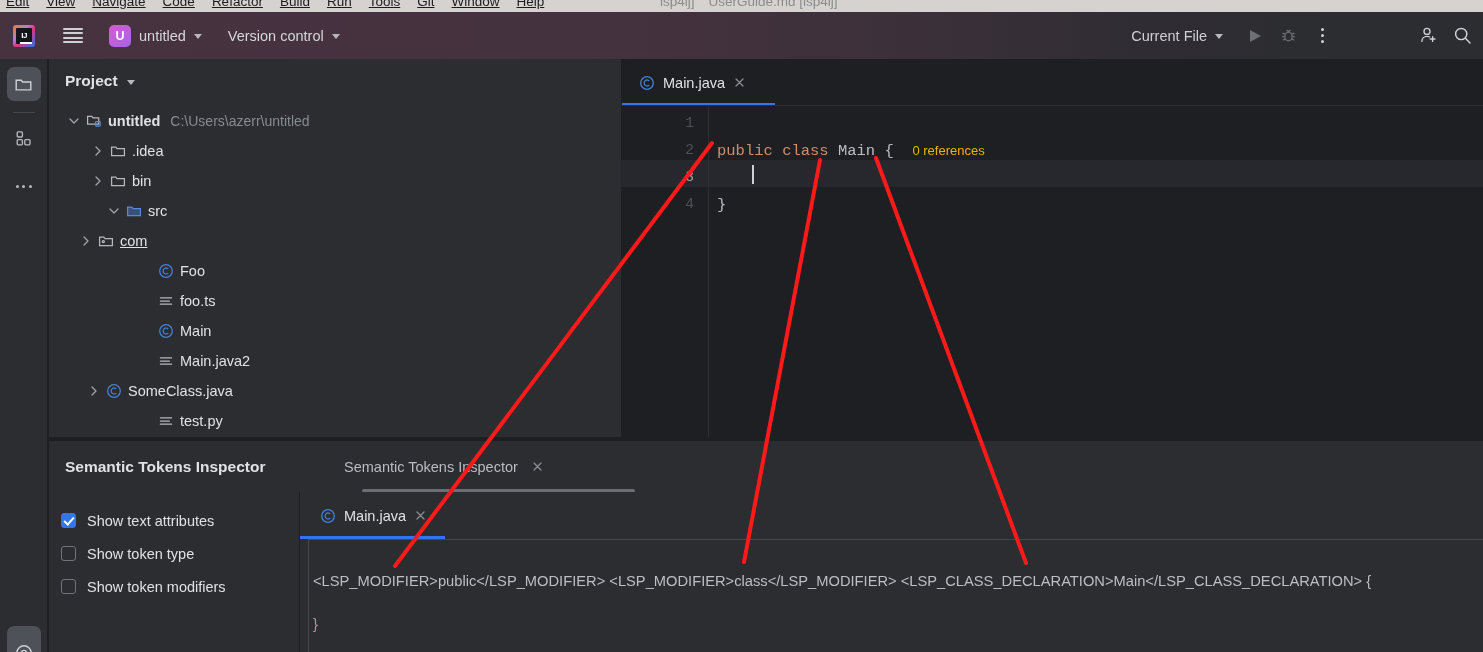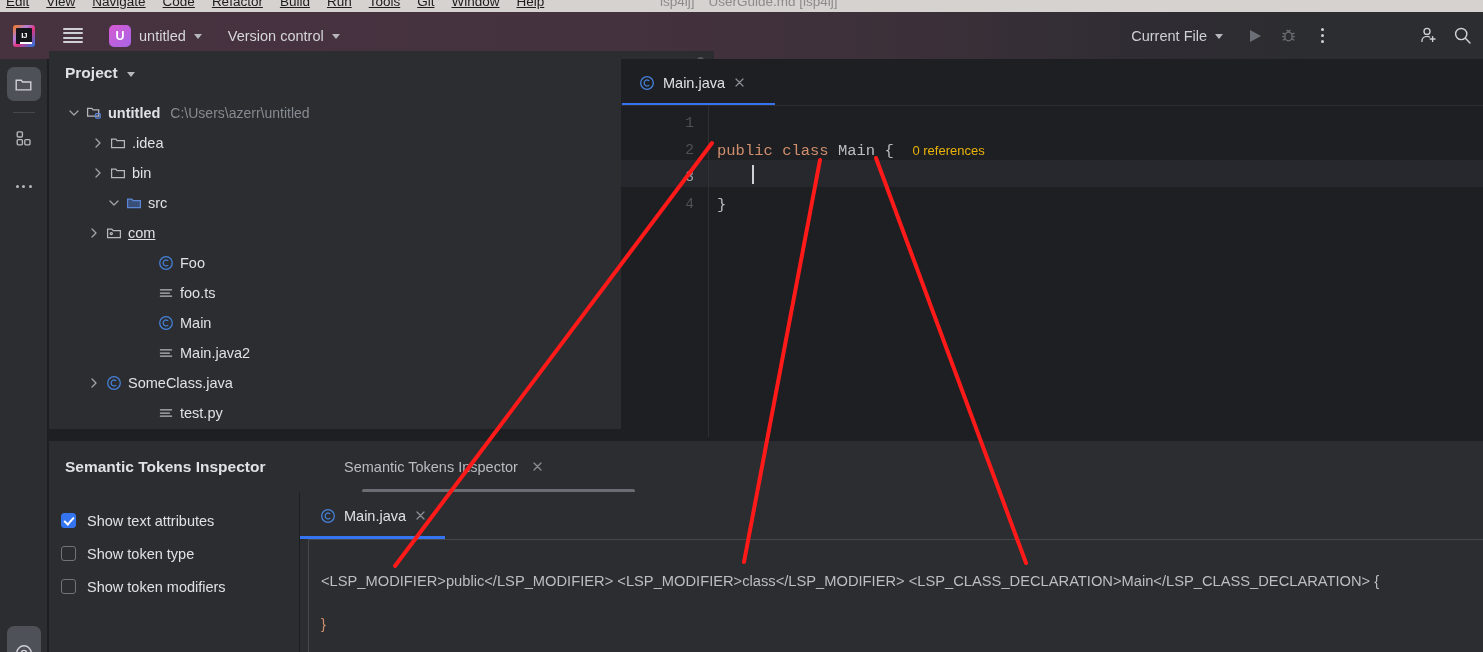--- a/index.html
+++ b/index.html
@@ -106,21 +106,21 @@
   .dots3 { display: flex; gap: 3.5px; }
   .dots3 i { width: 3px; height: 3px; border-radius: 50%; background: #b6b8bd; display: block; }
   .stripe-bottom {
     position: absolute; left: 7px; bottom: -8px; width: 34px; height: 34px;
     border-radius: 7px; background: #4e5157;
     display: flex; align-items: flex-start; justify-content: center; overflow: hidden;
   }
 
   
   .projpanel {
-    position: absolute; left: 49px; top: 51px; width: 665px; height: 378px;
+    position: absolute; left: 49px; top: 59px; width: 665px; height: 378px;
     background: #2b2d30;
   }
   .projpanel-head {
     height: 44px; display: flex; align-items: center; gap: 9px; padding-left: 16px;
   }
   .projpanel-title { color: #dfe1e5; font-size: 15.5px; font-weight: 700; }
   .tree { padding-top: 3px; position: relative; }
   .trow {
     height: 30px; display: flex; align-items: center; white-space: nowrap;
     font-size: 14.5px; color: #dfe1e5;
@@ -226,21 +226,21 @@
   .inner-tab-label { color: #dfe1e5; font-size: 14.5px; }
   .inner-underline {
     position: absolute; left: 0; bottom: 0; width: 145px; height: 3px; background: #3574f0;
   }
   .lsp-editor {
     position: absolute; left: 8px; top: 47px; right: 0; bottom: 0;
     background: #2b2d30; border-left: 1px solid #45474a; border-top: 1px solid #45474a;
   }
   .lsp-line {
     font-family: "Liberation Sans", sans-serif; font-size: 14.7px; color: #bcbec4;
-    white-space: pre; position: absolute; margin-left: 8px;
+    white-space: pre; position: absolute;
   }
   .lsp-l1 { left: 4px; top: 33px; }
   .lsp-l2 { left: 4px; top: 76px; color: #cf8e6d; }
 
   
   .overlay { position: absolute; left: 0; top: 0; width: 1483px; height: 652px; pointer-events: none; }
 </style>
 </head>
 <body>
 
@@ -407,21 +407,21 @@
               <path d="M5 3 L9 7 L5 11" transform="rotate(90 7 7)"></path>
             </svg>
           </span>
           <span class="ticon">
             <svg xmlns="http://www.w3.org/2000/svg" width="16" height="16" viewBox="0 0 16 16" fill="none" stroke="#5b87d6" stroke-width="1.25">
               <path d="M1.6 4.1 h4.2 l1.3 1.5 h7.3 v7.1 h-12.8 z" fill="#3a4f78" stroke="#5b87d6"></path>
             </svg>
           </span>
           <span class="tlabel">src</span>
         </div>
-        <div class="trow" style="padding-left: 36px; text-decoration: underline;">
+        <div class="trow" style="padding-left: 28px; text-decoration: underline;">
           <span class="tarrow">
             <svg xmlns="http://www.w3.org/2000/svg" width="14" height="14" viewBox="0 0 14 14" fill="none" stroke="#a1a3a8" stroke-width="1.3" stroke-linecap="round" stroke-linejoin="round">
               <path d="M5 3 L9 7 L5 11" transform=""></path>
             </svg>
           </span>
           <span class="ticon">
             <svg xmlns="http://www.w3.org/2000/svg" width="16" height="16" viewBox="0 0 16 16" fill="none" stroke="#b6b8bd" stroke-width="1.25">
               <path d="M1.6 4.1 h4.2 l1.3 1.5 h7.3 v7.1 h-12.8 z"></path>
               <circle cx="5.3" cy="8.6" r="1.1"></circle>
             </svg>

